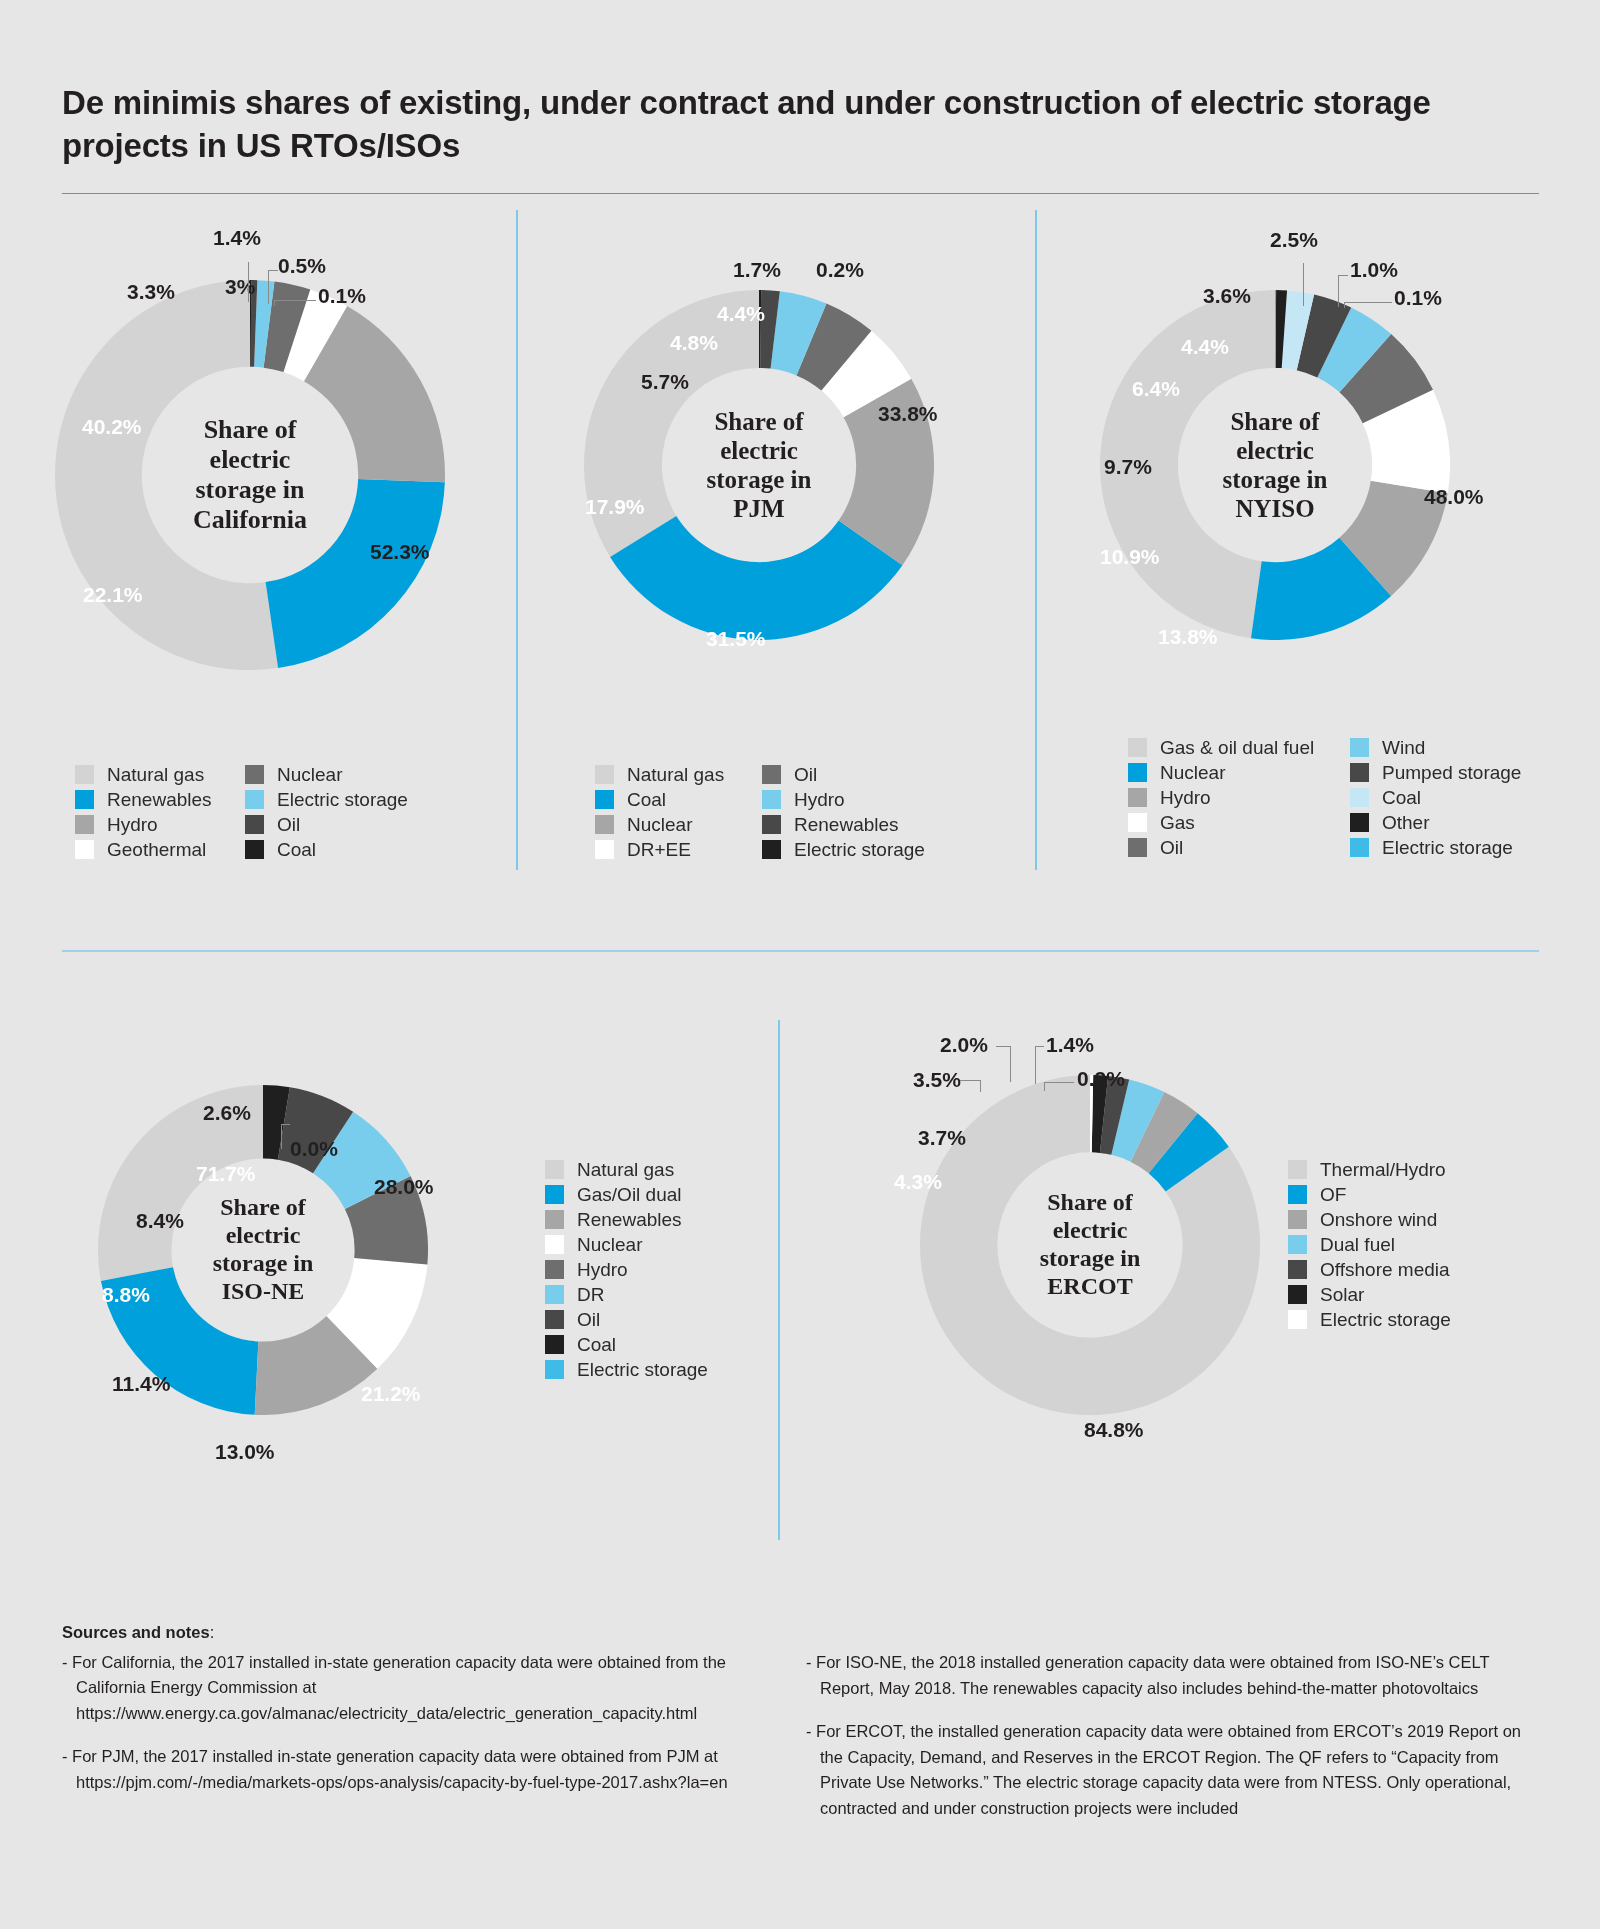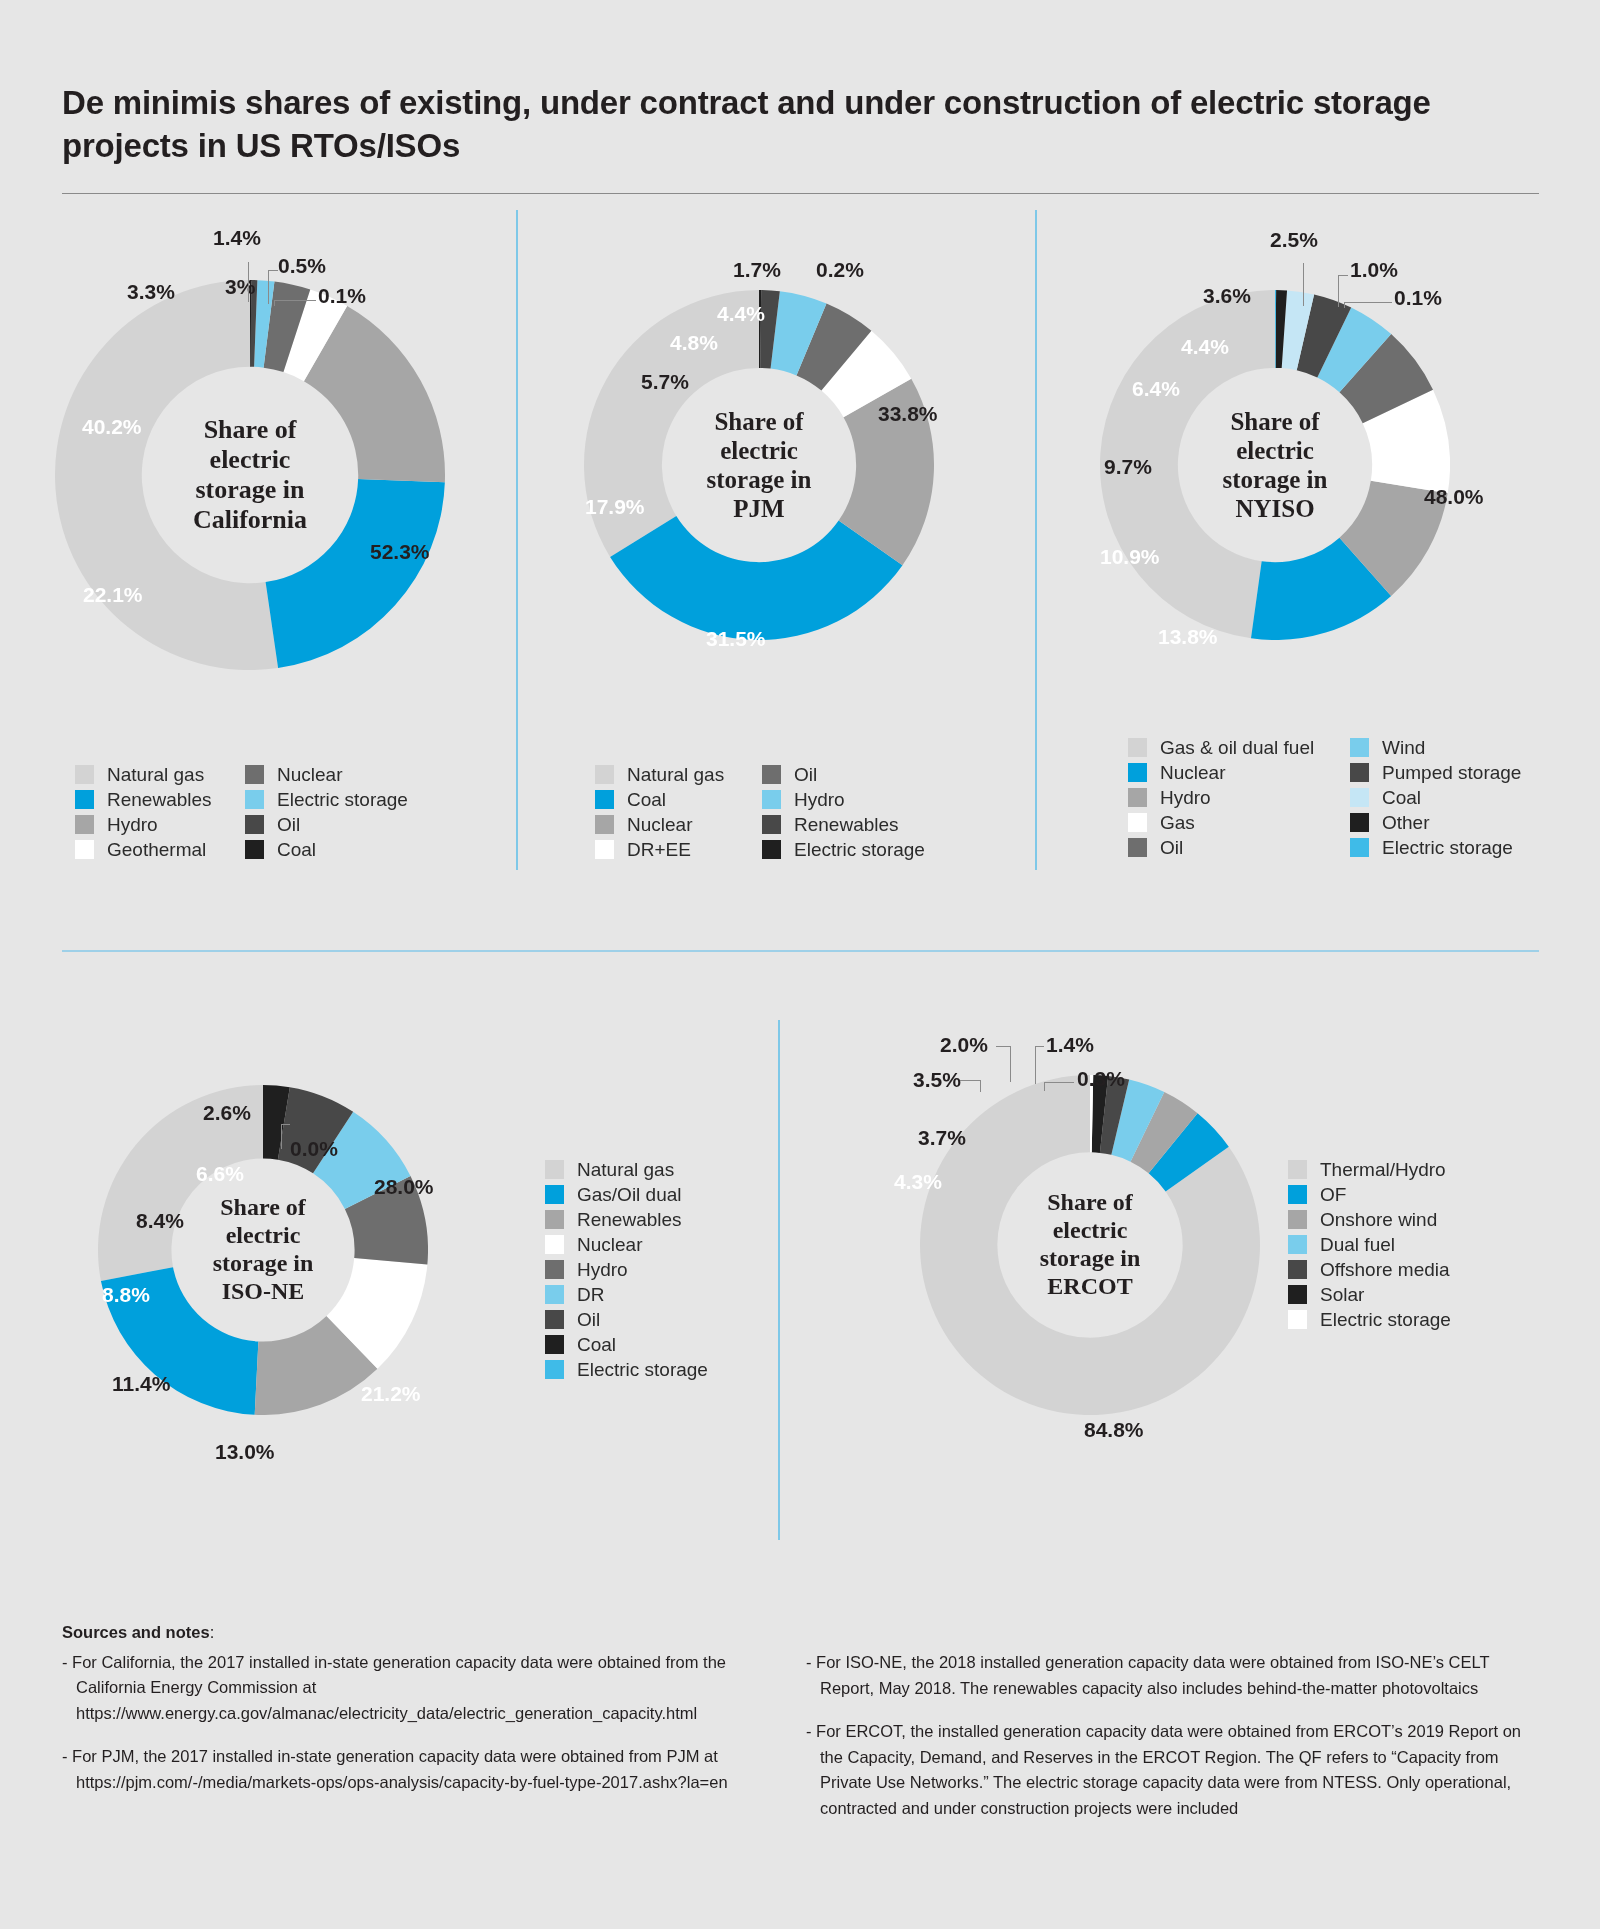--- a/index.html
+++ b/index.html
@@ -309,21 +309,21 @@
     <div class="donut-center">
       <span style="font-size:24px;width:175px;">Share of<br>electric<br>storage in<br>ISO-NE</span>
     </div>
   </div>
   <div class="slice-label" style="left:374px;top:1175px;">28.0%</div>
   <div class="slice-label white" style="left:361px;top:1382px;">21.2%</div>
   <div class="slice-label" style="left:215px;top:1440px;">13.0%</div>
   <div class="slice-label" style="left:112px;top:1372px;">11.4%</div>
   <div class="slice-label white" style="left:102px;top:1283px;">8.8%</div>
   <div class="slice-label" style="left:136px;top:1209px;">8.4%</div>
-  <div class="slice-label white" style="left:196px;top:1162px;">6.6%</div>
+  <div class="slice-label white" style="left:196px;top:1162px;">71.7%</div>
   <div class="slice-label" style="left:203px;top:1101px;">2.6%</div>
   <div class="slice-label" style="left:290px;top:1101px;margin-top:36px;">0.0%</div>
   <div class="leader" style="left:281px;top:1124px;width:1px;height:25px;"></div>
   <div class="leader" style="left:281px;top:1124px;width:9px;height:1px;"></div>
 
   <div class="legend" style="left:545px;top:1157px;">
     <div class="legend-col">
       <div class="legend-item">
           <span class="swatch" style="background:#d3d3d3;"></span>
           <span class="legend-label">Natural gas</span>

